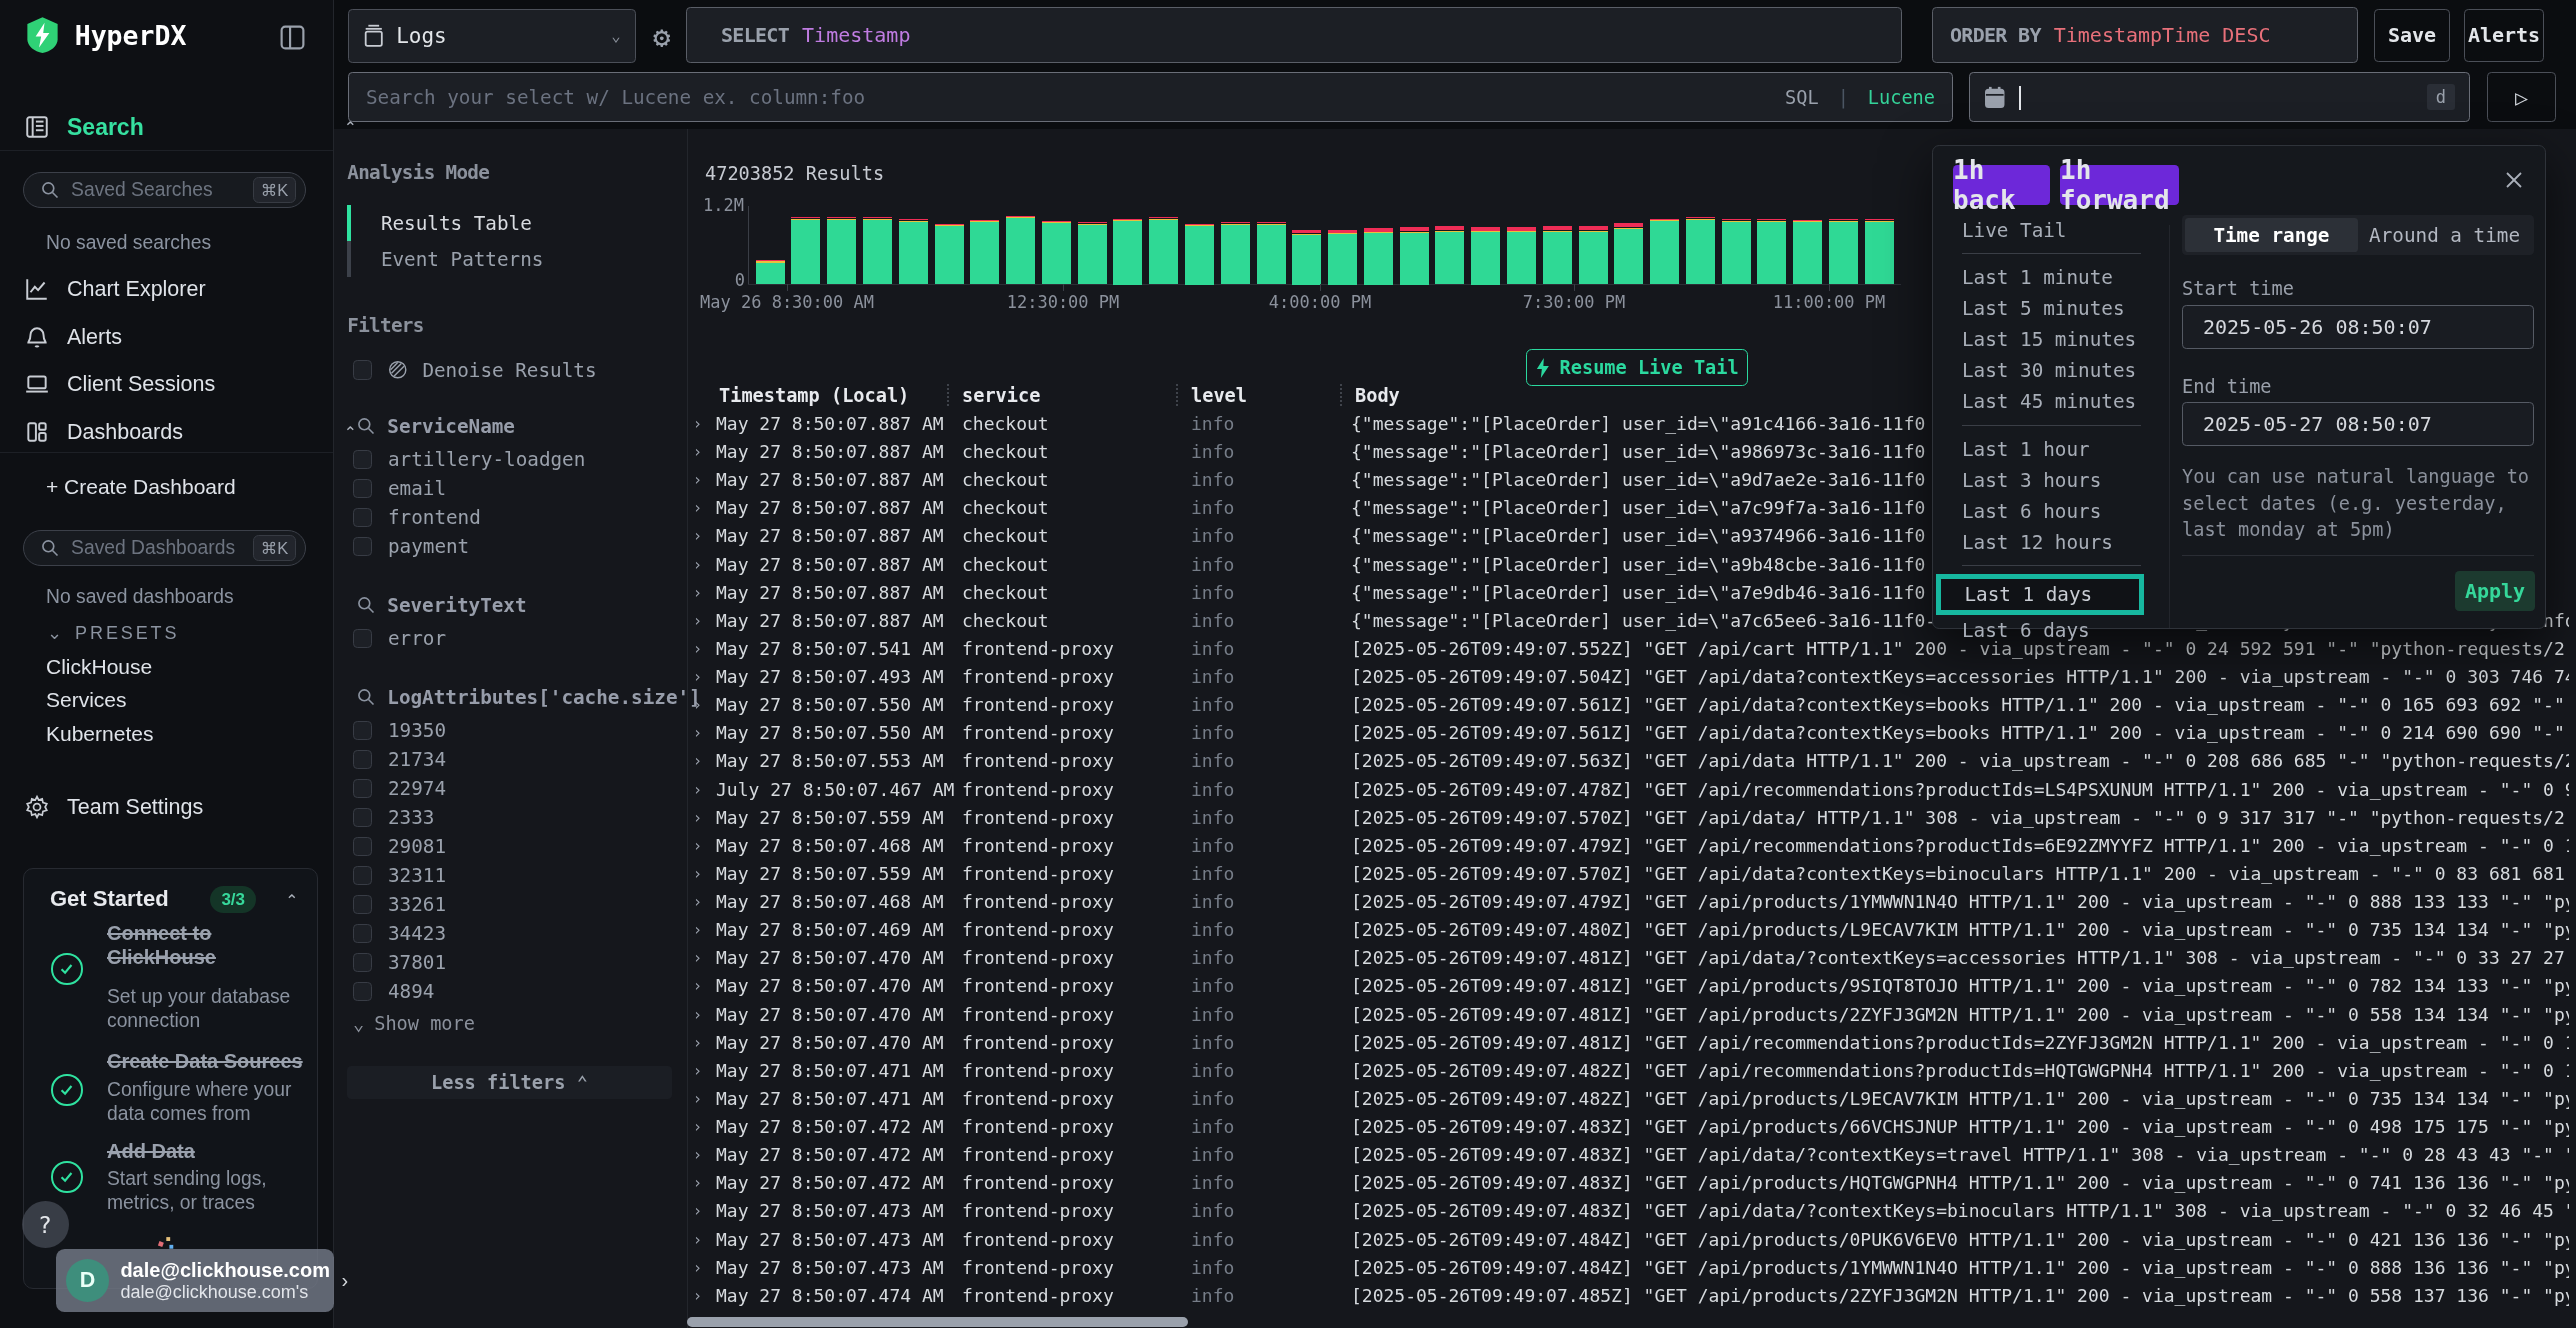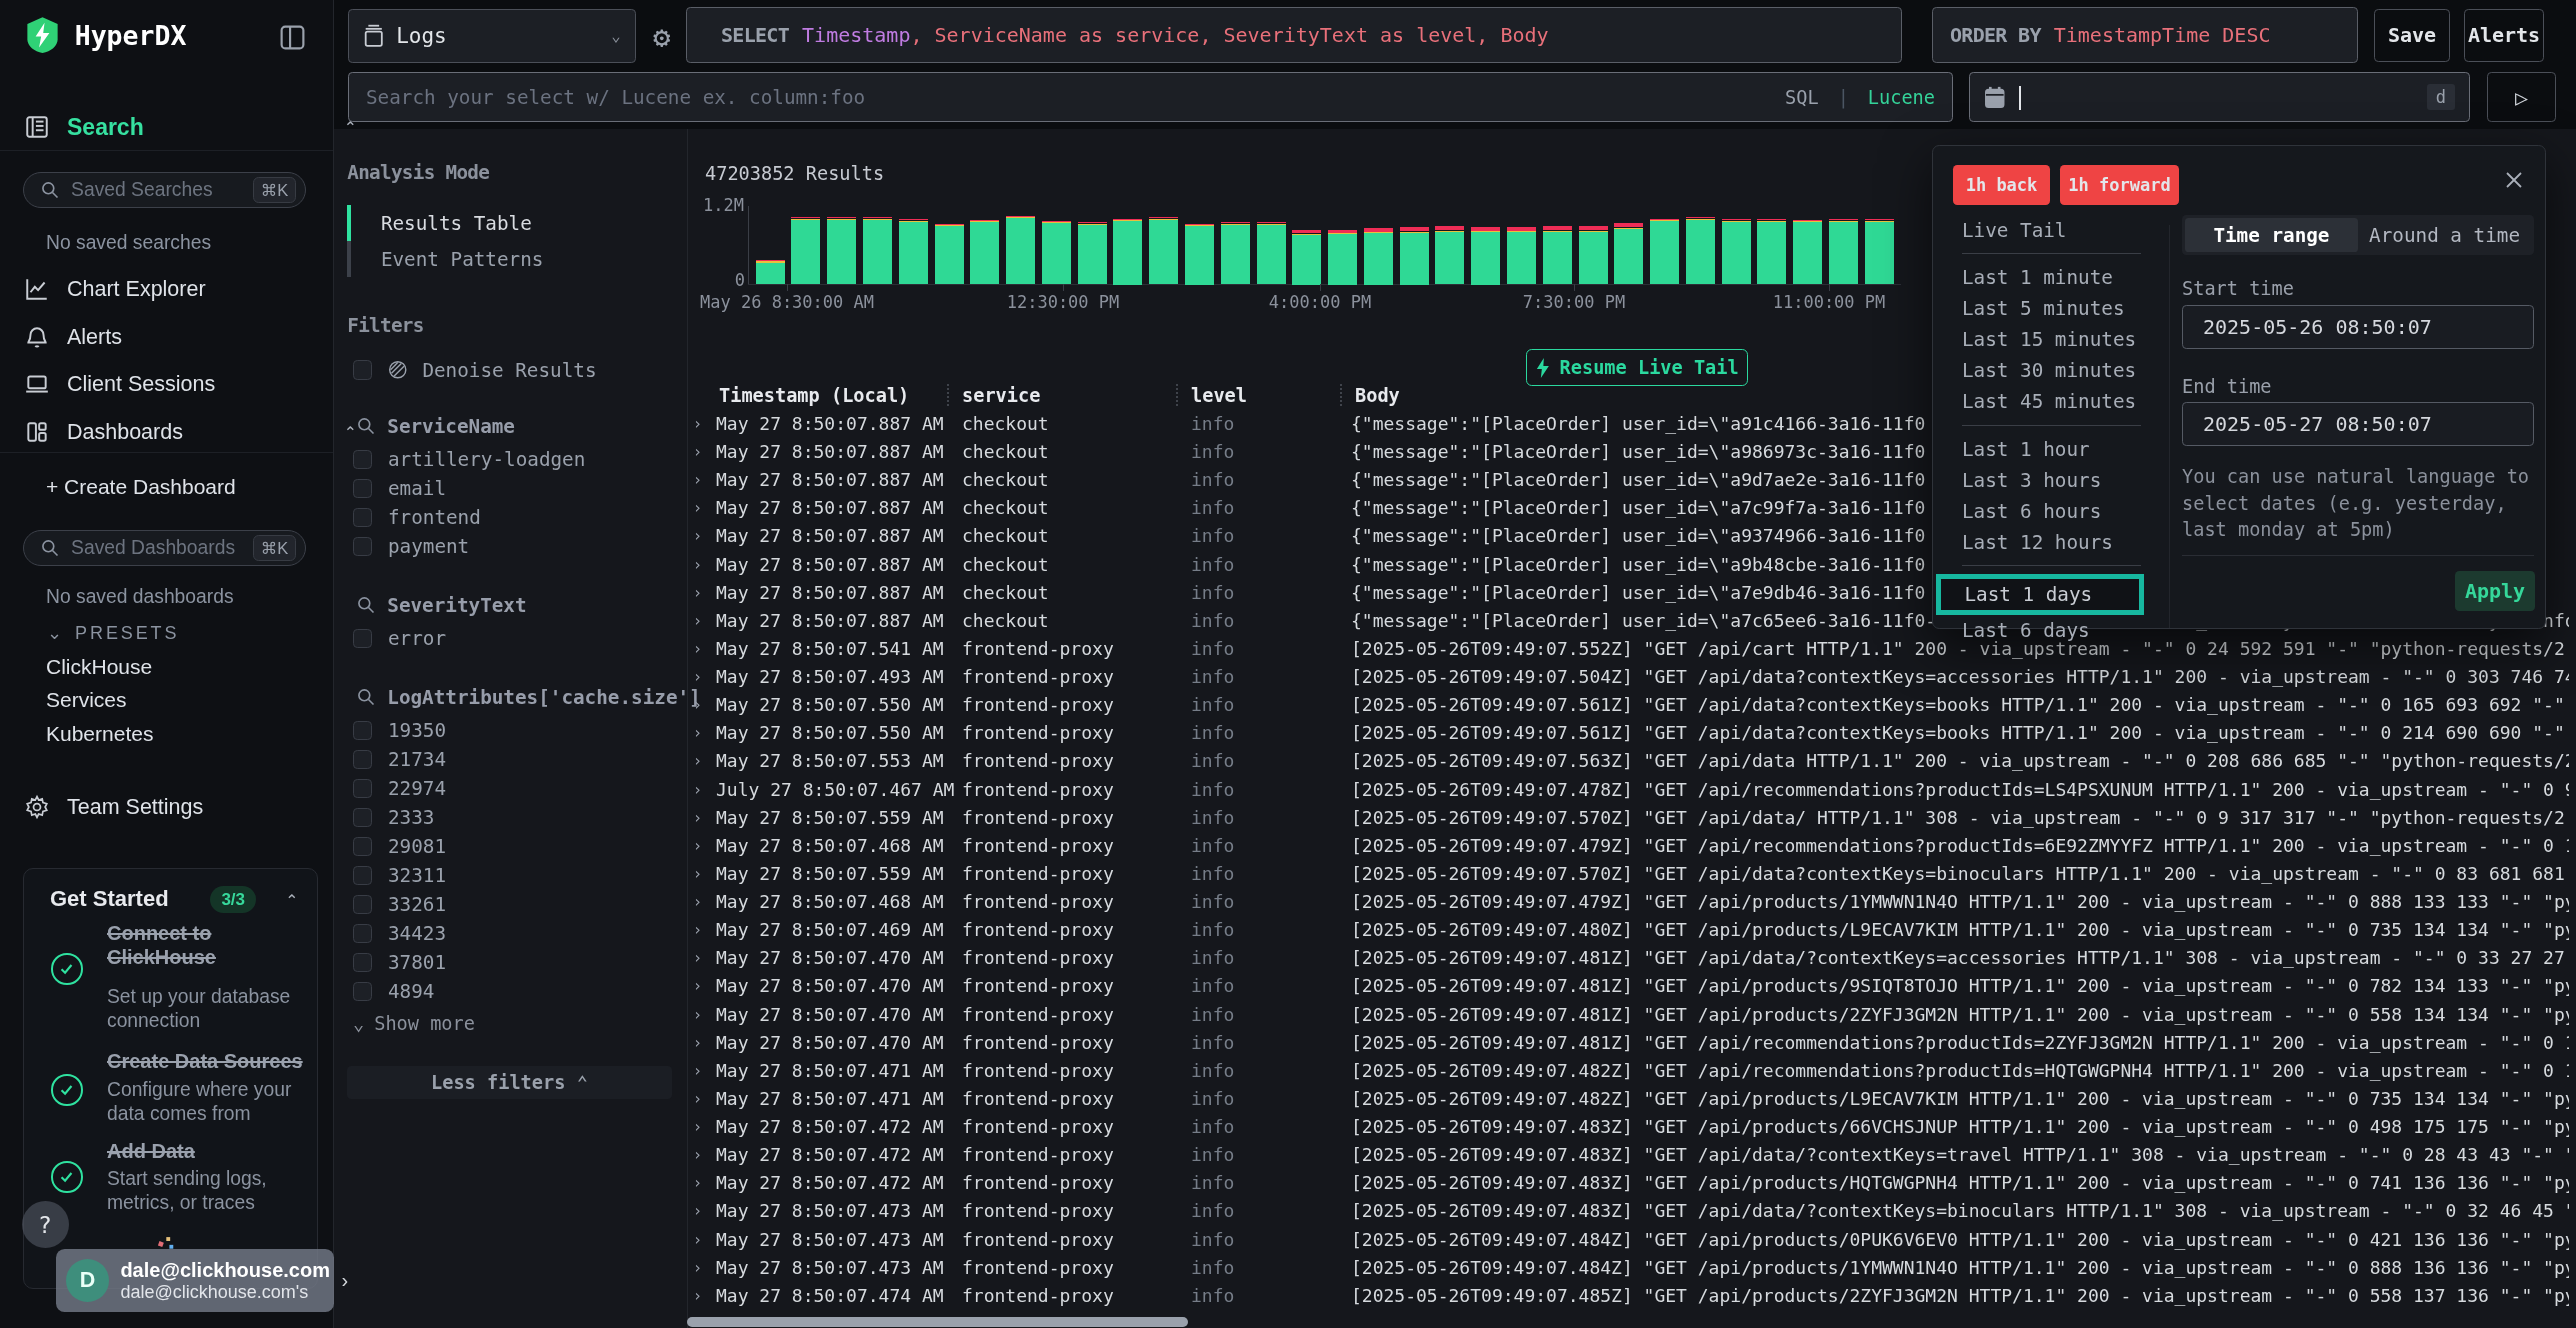--- a/index.html
+++ b/index.html
@@ -104,21 +104,21 @@
   .lr{position:absolute;left:0;right:0;height:29px;display:flex;align-items:center;font-size:18px;white-space:nowrap;}
   .lr .chev{position:absolute;left:5.7px;color:#9aa1ac;font-size:15.7px;}
   .lr .ts{position:absolute;left:29px;width:229px;color:#d6dade;}
   .lr .svc{position:absolute;left:275px;width:179px;color:#d6dade;}
   .lr .lvl{position:absolute;left:504px;width:114px;color:#767d88;}
   .lr .body{position:absolute;left:664px;right:7.2px;color:#d6dade;overflow:hidden;}
   #hscroll{left:687px;top:1317px;width:501px;height:10px;background:#9aa1ac;border-radius:5px;}
   
   #popover{left:1932px;top:145px;width:614px;height:484px;background:#15181d;border:0.7px solid #2f333a;border-radius:7.2px;
            box-shadow:0 17px 50px rgba(0,0,0,.6);z-index:20;box-sizing:border-box;}
-  .tp-btn{position:absolute;background:#ef4444;border-radius:4.3px;color:#e3e6ea;font-weight:bold;font-size:17px;
+  .tp-btn{position:absolute;background:#6d28d9;border-radius:4.3px;color:#e3e6ea;font-weight:bold;font-size:26px;
           display:flex;align-items:center;justify-content:center;}
   #tp-back{left:20px;top:18.6px;width:97px;height:40px;}
   #tp-fwd{left:127px;top:18.6px;width:119px;height:40px;}
   #tp-close{position:absolute;right:18.6px;top:21.5px;color:#aab0ba;}
   #tp-vdiv{position:absolute;left:236px;top:79px;bottom:0;width:0.7px;background:#23262c;}
   #timelist{position:absolute;left:0px;top:69px;width:236px;}
   .tp-item{position:relative;height:31px;display:flex;align-items:center;padding-left:29px;color:#a8aeb8;font-size:19.3px;}
   .tp-item.selected{border:5px solid #17b8a0;box-sizing:border-box;height:41px;padding-left:23.6px;margin-left:2.9px;width:208px;background:#101216;color:#c9cdd4;}
   .tp-div{height:0.7px;background:#3a3e46;margin:7.2px 0 8.6px 29px;width:179px;}
   #tp-tabs{position:absolute;left:249px;top:69px;width:352px;height:40px;background:#1e2127;border-radius:4.3px;display:flex;padding:2.9px;box-sizing:border-box;}
@@ -148,21 +148,20 @@
     </svg>
     </span>
   <span>Logs</span>
   <span id="source-chevron">⌄</span>
 </div>
 <div class="abs" id="gear-btn"><span>⚙</span></div>
 
 <div class="abs ctl" id="sql-box">
   <span class="kw">SELECT</span>
   <span class="tok-purple">Timestamp</span>
-    <span class="tok-red">, ServiceName as service, SeverityText as level, Body</span>
 </div>
 
 <div class="abs ctl" id="order-box">
   <span class="kw">ORDER BY</span>
   <span class="tok-red">TimestampTime DESC</span>
 </div>
 
 <div class="abs btn" id="save-btn">Save</div>
 <div class="abs btn" id="alerts-btn">Alerts</div>
 

